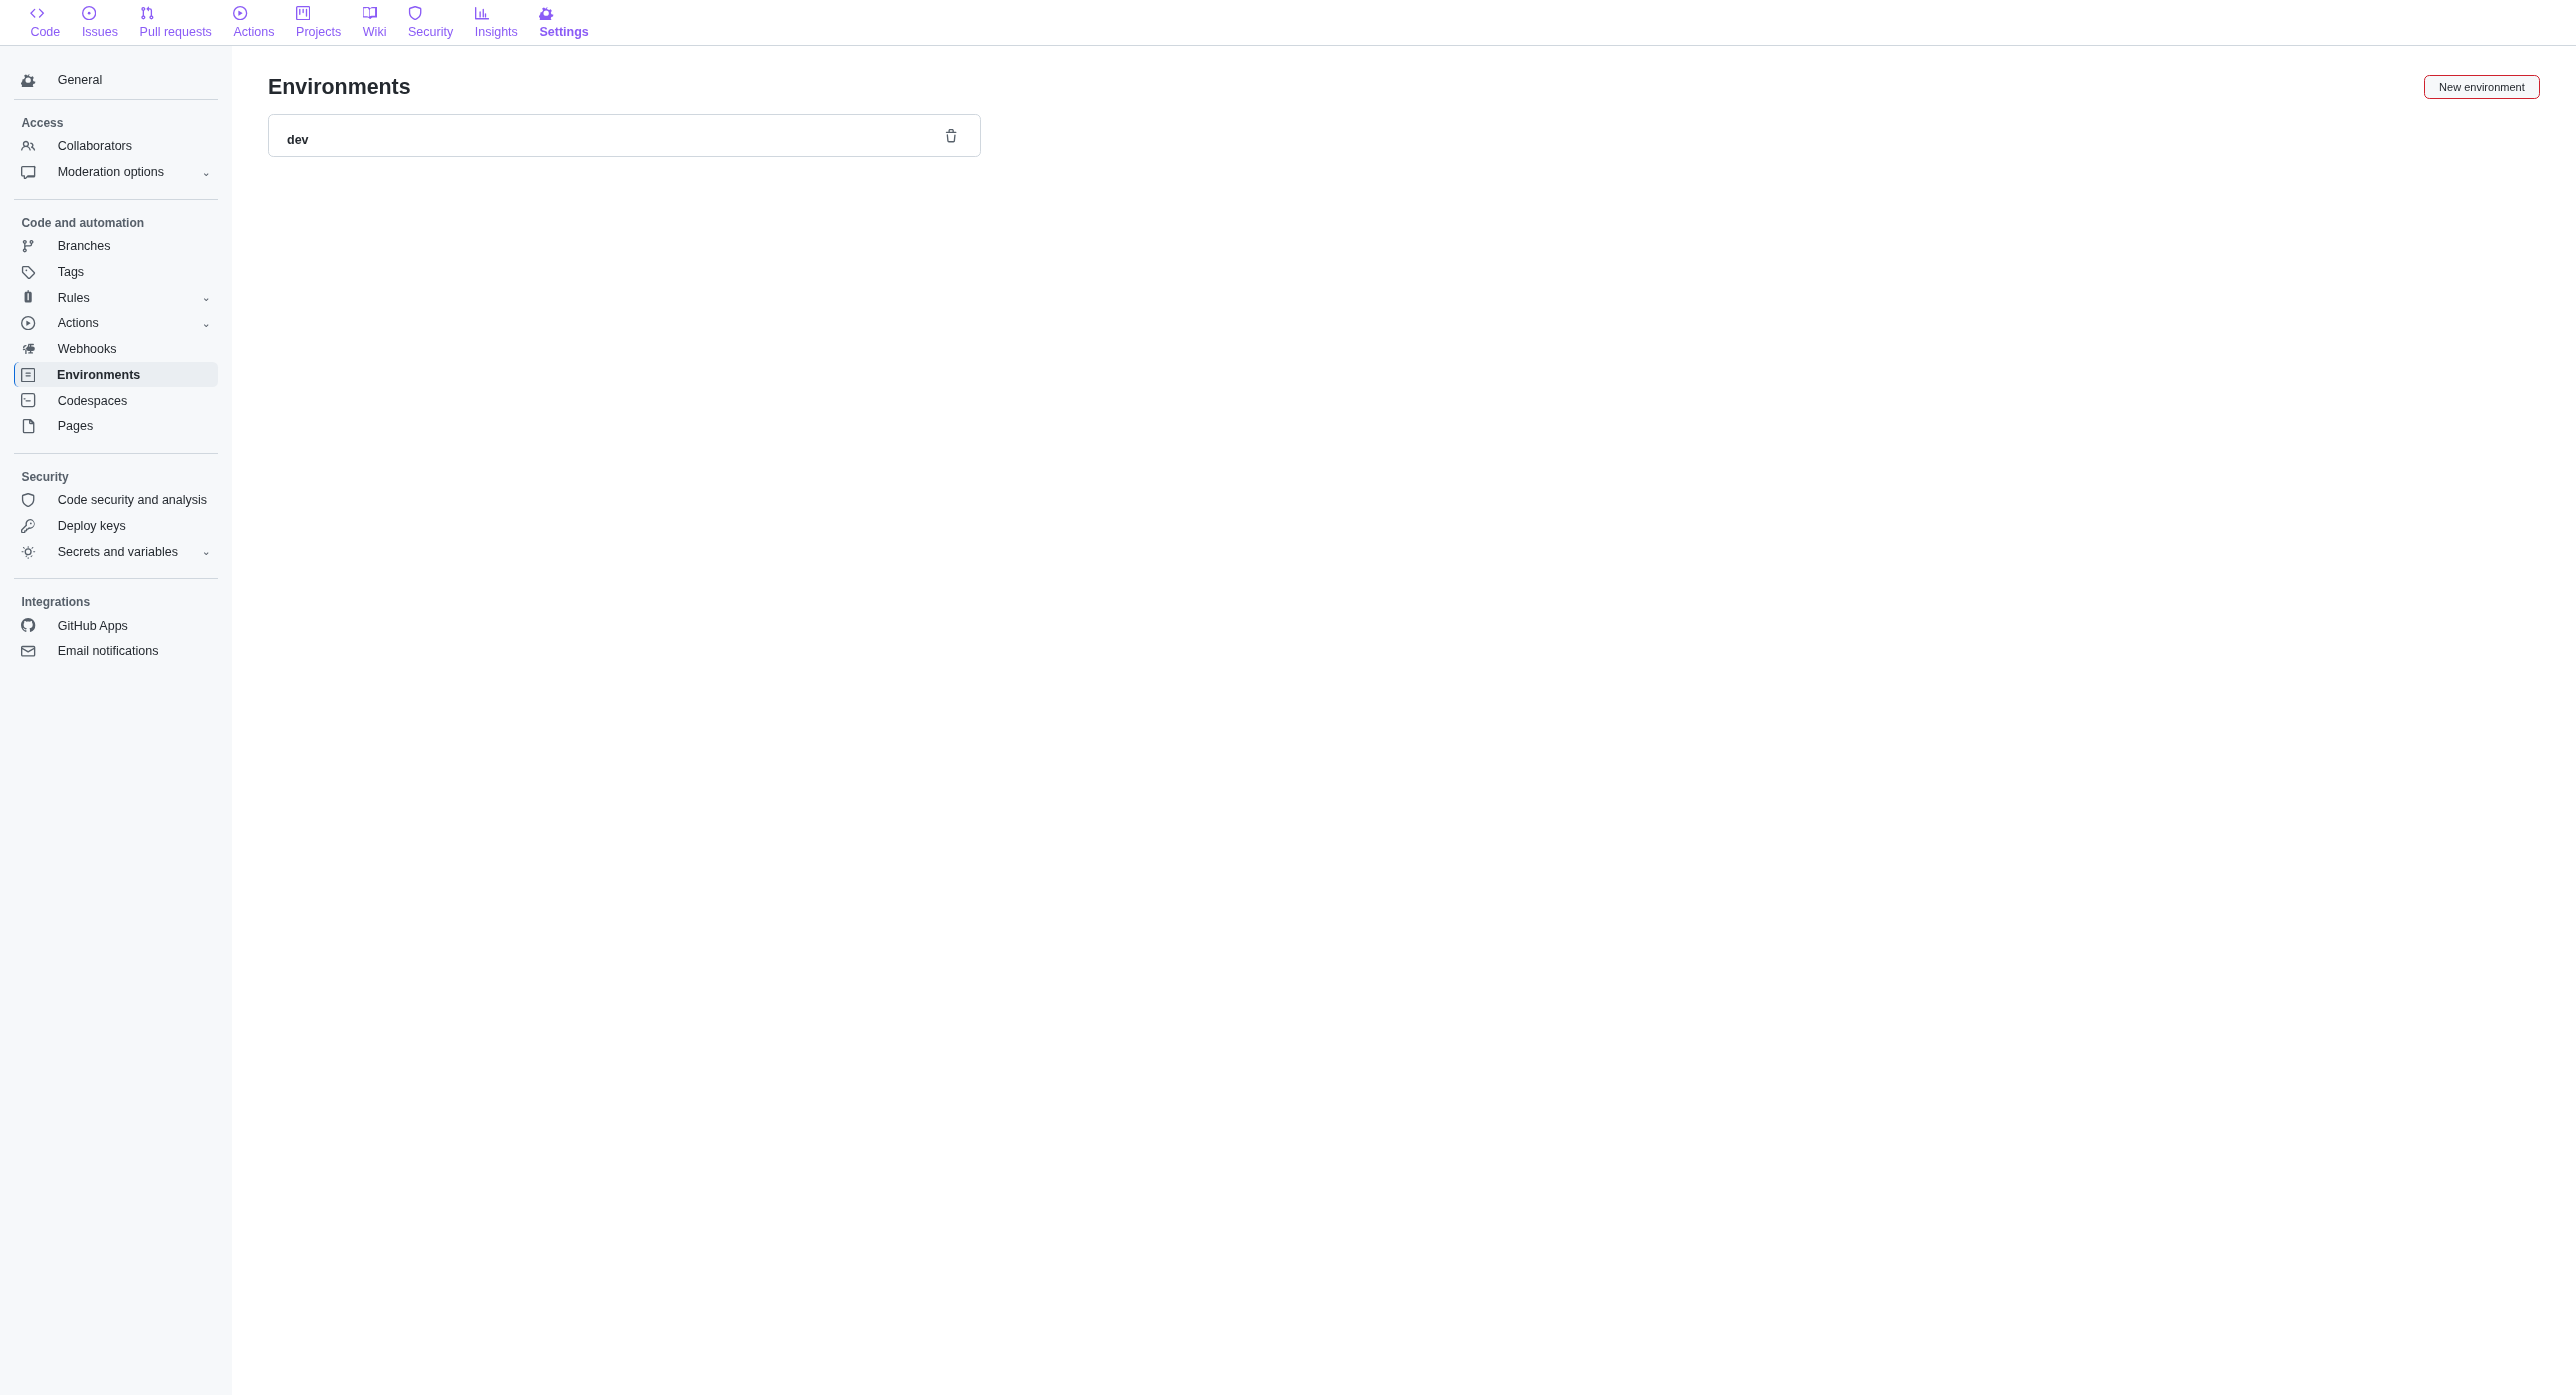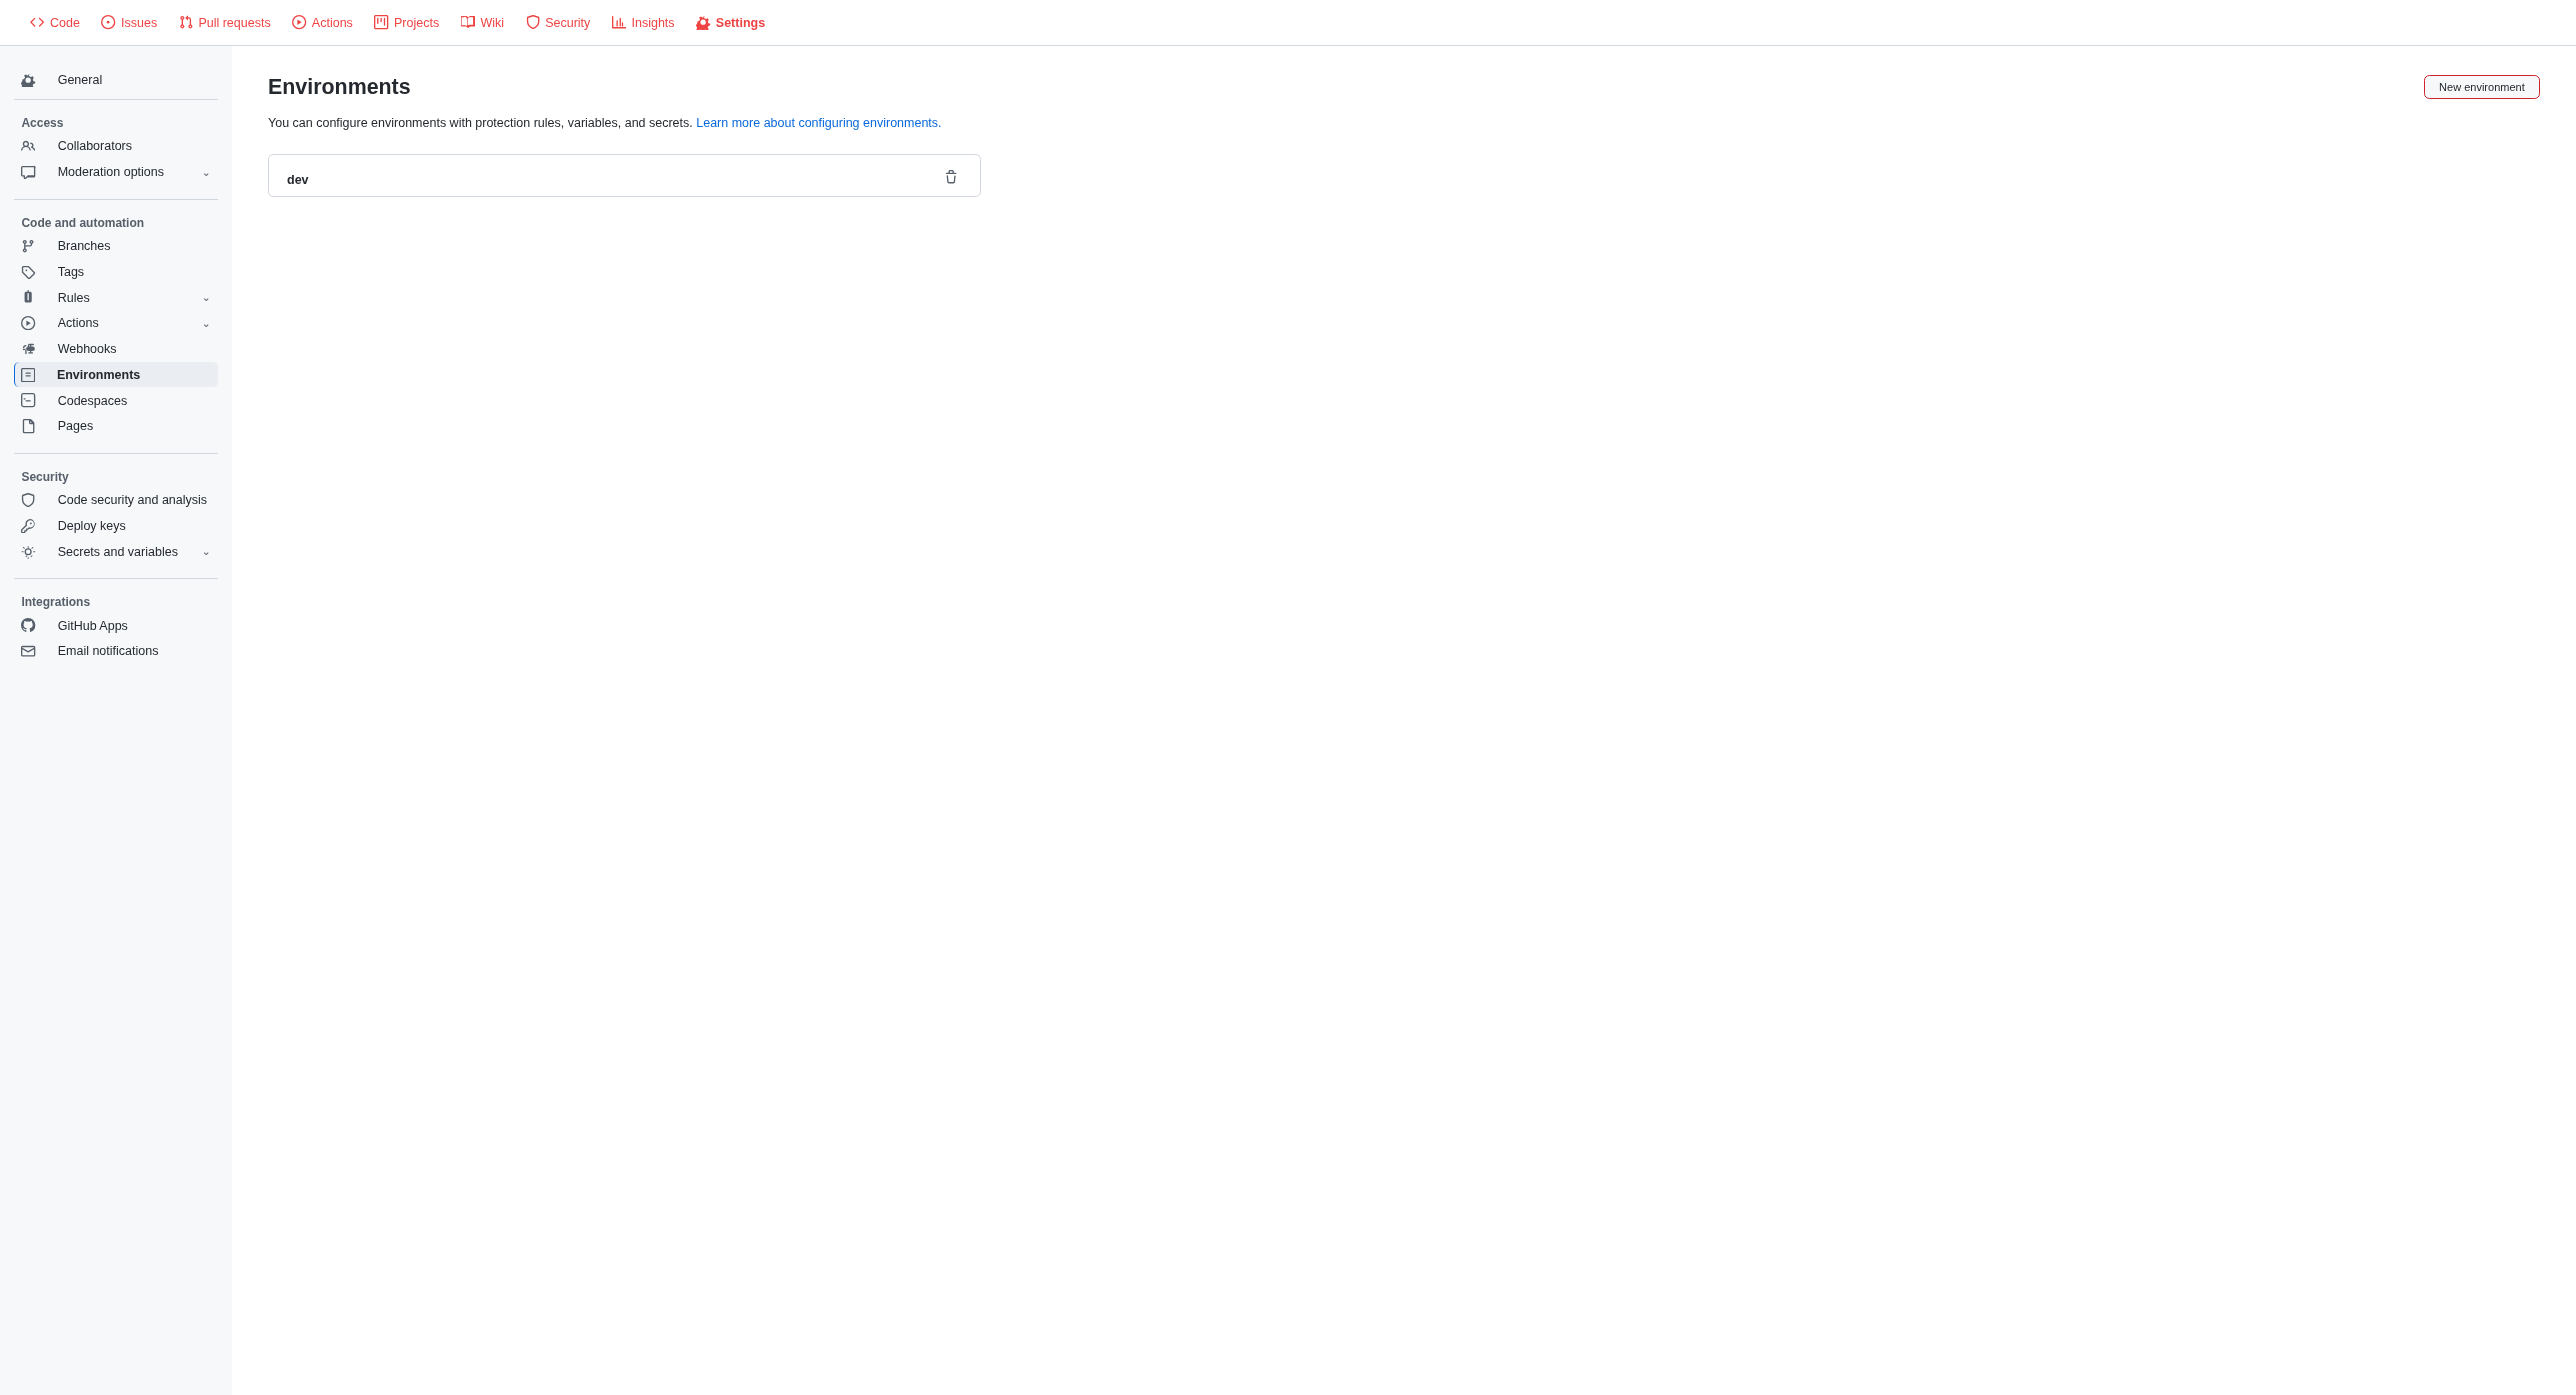--- a/index.html
+++ b/index.html
@@ -15,29 +15,30 @@
       background: #fff;
       border-bottom: 0.9px solid #d0d7de;
       display: flex;
       align-items: center;
       padding: 0 21.4px;
       height: 46px;
       gap: 3.6px;
     }
     .nav-item {
       display: flex;
-      align-items: flex-end;
+      align-items: flex-start;
       gap: 5.3px;
       padding: 5.3px 9px;
       border-radius: 5.3px;
       cursor: pointer;
-      color: #ef4444;
+      color: #8b5cf6;
       font-size: 12.5px;
       text-decoration: none;
       white-space: nowrap;
+      flex-direction: column;
     }
     .nav-item.active {
       font-weight: 600;
     }
     .nav-item-wrap {
       position: relative;
       display: flex;
       flex-direction: column;
       align-items: center;
     }
@@ -501,24 +502,20 @@
     </div>
 
   </aside>
 
   <main class="main-content">
     <div class="main-header">
       <h1 class="main-title">Environments</h1>
       <button class="new-env-button">New environment</button>
     </div>
 
-    <p class="description">
-      <span>You can configure environments with protection rules, variables, and secrets.</span>
-      <a href="#">Learn more about configuring environments.</a>
-    </p>
 
     <div class="env-card">
       <span class="env-name">dev</span>
       <span class="trash-icon">
         <svg width="14.3" height="14.3" viewBox="0 0 16 16" fill="currentColor">
           <path fill-rule="evenodd" d="M6.5 1.75a.25.25 0 01.25-.25h2.5a.25.25 0 01.25.25V3h-3V1.75zm4.5 0V3h2.25a.75.75 0 010 1.5H2.75a.75.75 0 010-1.5H5V1.75C5 .784 5.784 0 6.75 0h2.5C10.216 0 11 .784 11 1.75zM4.496 6.675a.75.75 0 10-1.492.15l.66 6.6A1.75 1.75 0 005.405 15h5.19c.9 0 1.652-.681 1.741-1.576l.66-6.6a.75.75 0 00-1.492-.149l-.66 6.6a.25.25 0 01-.249.225h-5.19a.25.25 0 01-.249-.225l-.66-6.6z"></path>
         </svg>
       </span>
     </div>
   </main>

